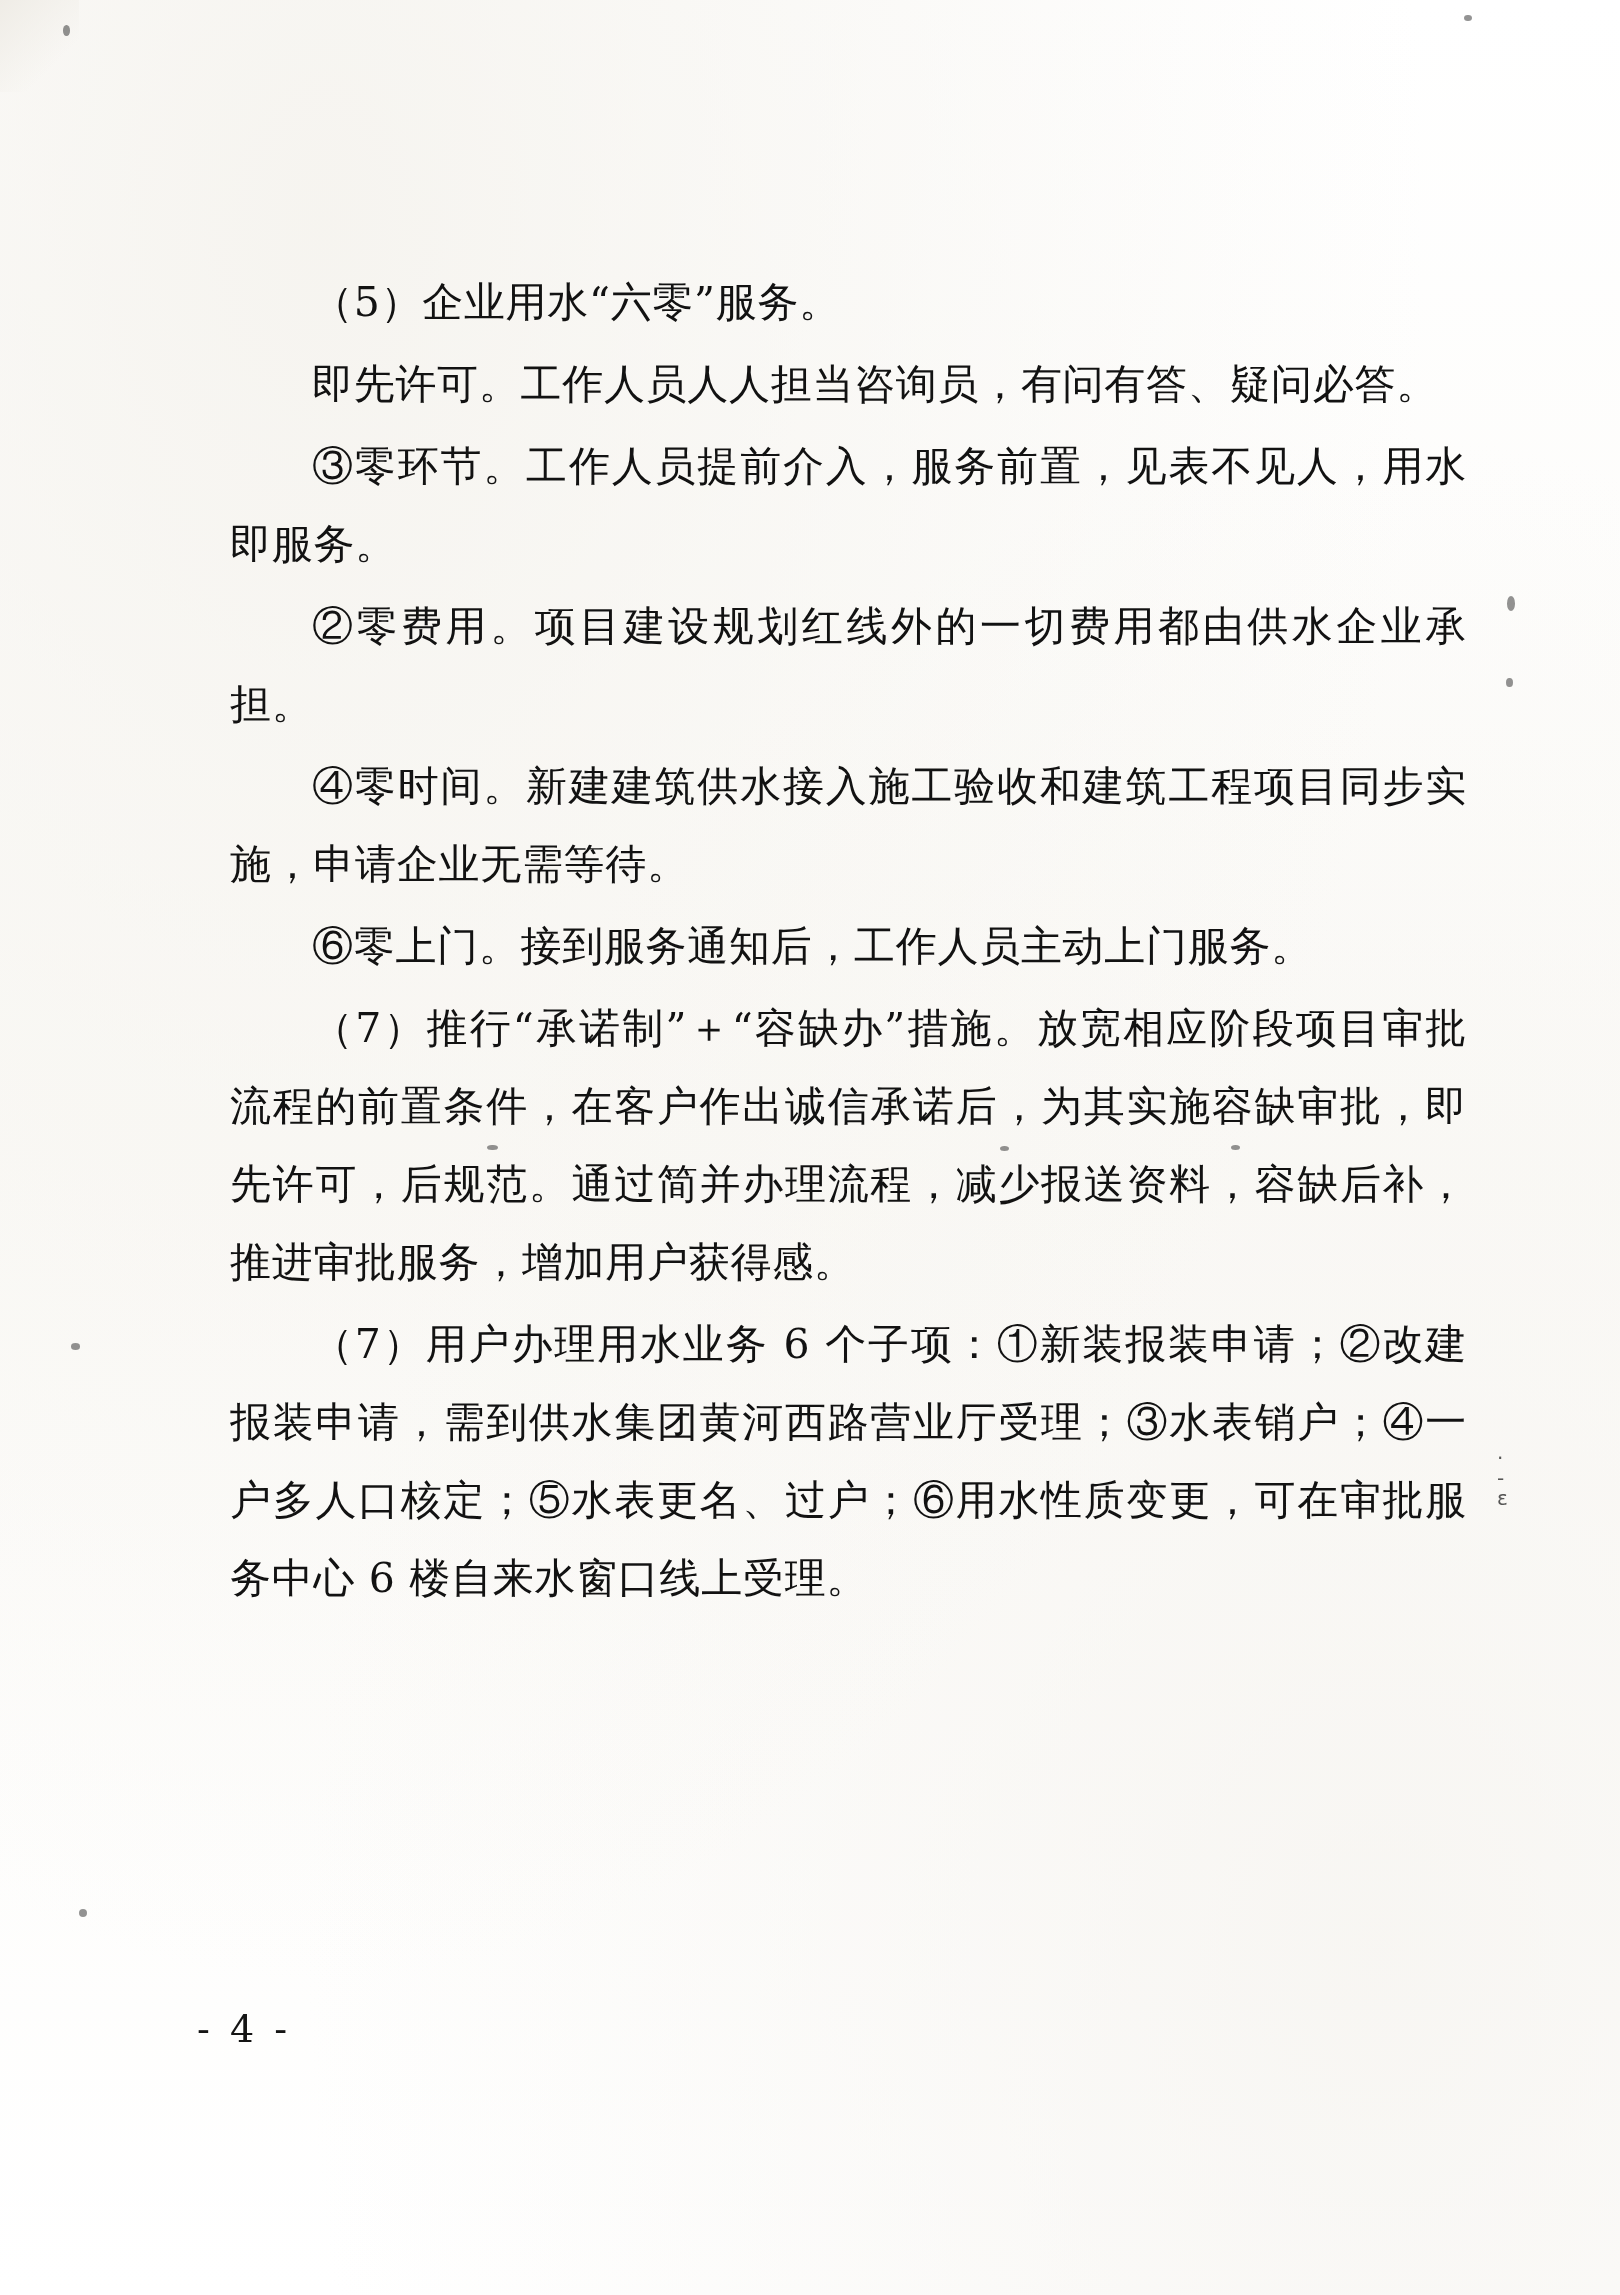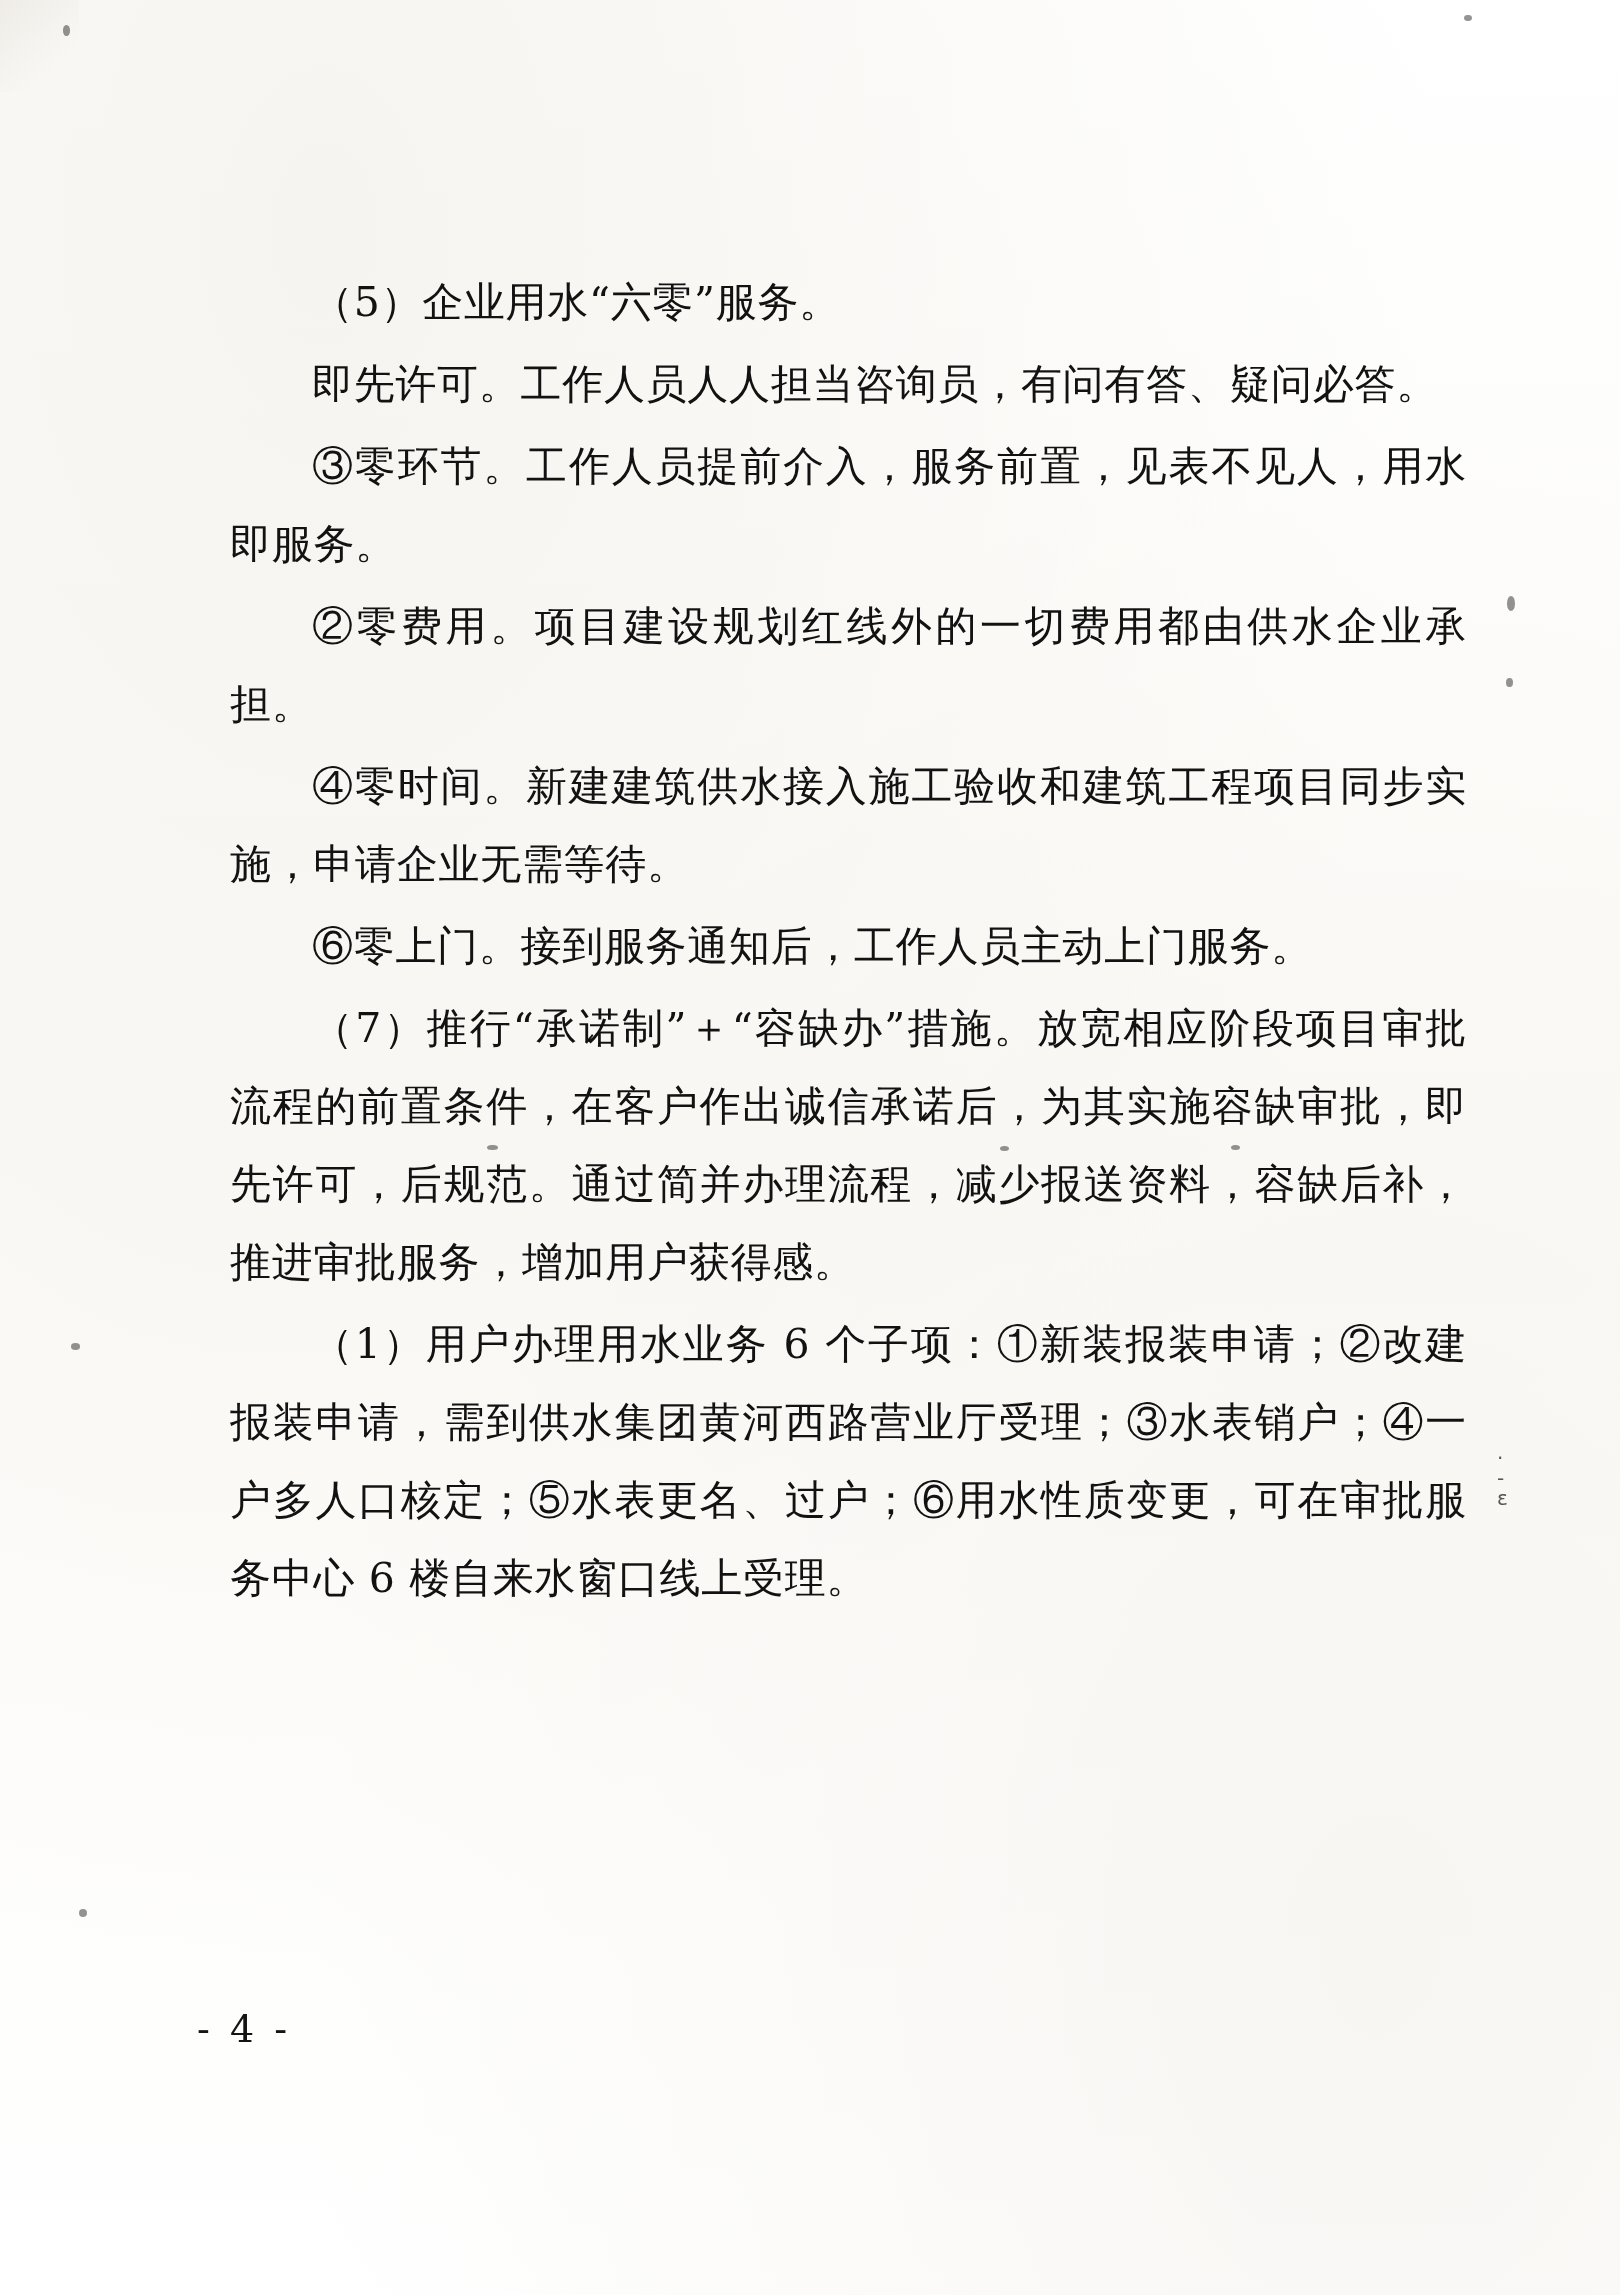--- a/index.html
+++ b/index.html
@@ -98,18 +98,18 @@
   <div class="mark-vert" style="left:1497px; top:1448px;">·<br>-<br>ε</div>
 
   <div class="content">
     <p class="para indent">（5）企业用水“六零”服务。</p>
     <p class="para indent">即先许可。工作人员人人担当咨询员，有问有答、疑问必答。</p>
     <p class="para indent">③零环节。工作人员提前介入，服务前置，见表不见人，用水即服务。</p>
     <p class="para indent">②零费用。项目建设规划红线外的一切费用都由供水企业承担。</p>
     <p class="para indent">④零时间。新建建筑供水接入施工验收和建筑工程项目同步实施，申请企业无需等待。</p>
     <p class="para indent">⑥零上门。接到服务通知后，工作人员主动上门服务。</p>
     <p class="para indent">（7）推行“承诺制”＋“容缺办”措施。放宽相应阶段项目审批流程的前置条件，在客户作出诚信承诺后，为其实施容缺审批，即先许可，后规范。通过简并办理流程，减少报送资料，容缺后补，推进审批服务，增加用户获得感。</p>
-    <p class="para indent">（1）用户办理用水业务 6 个子项：①新装报装申请；②改建报装申请，需到供水集团黄河西路营业厅受理；③水表销户；④一户多人口核定；⑤水表更名、过户；⑥用水性质变更，可在审批服务中心 6 楼自来水窗口线上受理。</p>
+    <p class="para indent">（7）用户办理用水业务 6 个子项：①新装报装申请；②改建报装申请，需到供水集团黄河西路营业厅受理；③水表销户；④一户多人口核定；⑤水表更名、过户；⑥用水性质变更，可在审批服务中心 6 楼自来水窗口线上受理。</p>
   </div>
 
   <div class="page-number">- 4 -</div>
 </div>
 
 
 </body></html>

